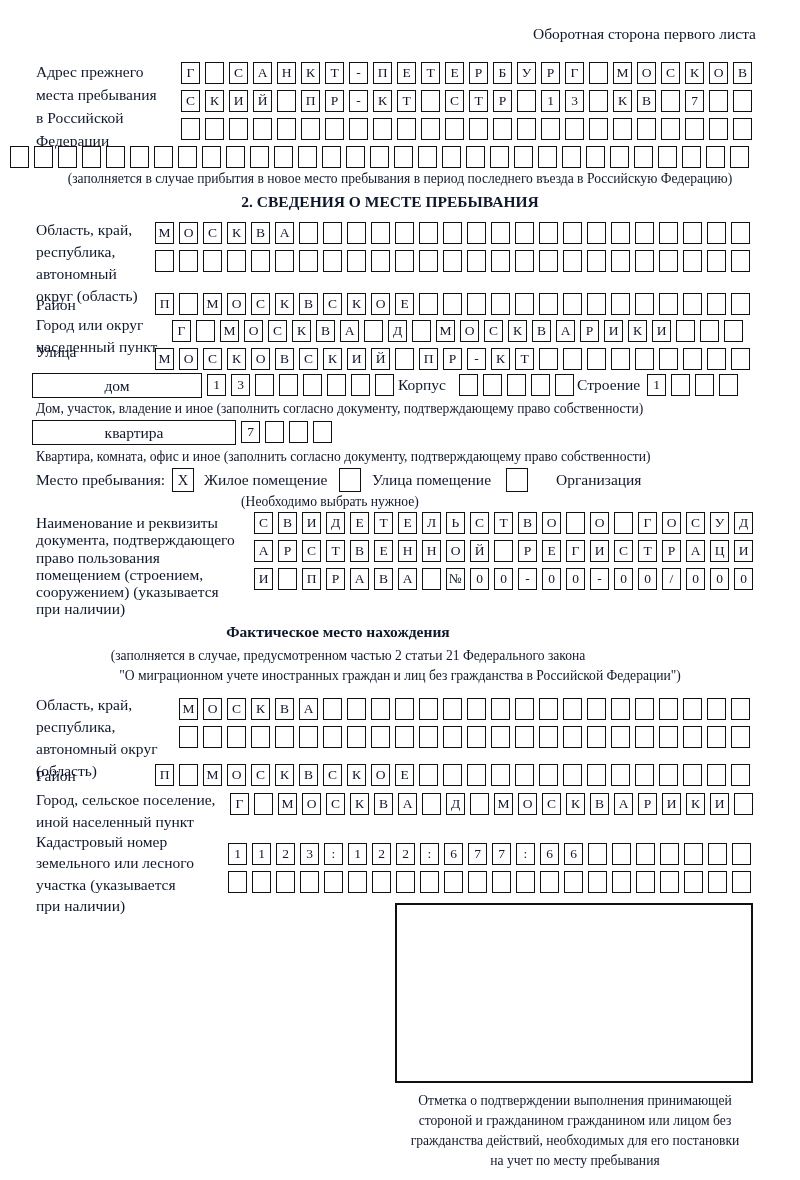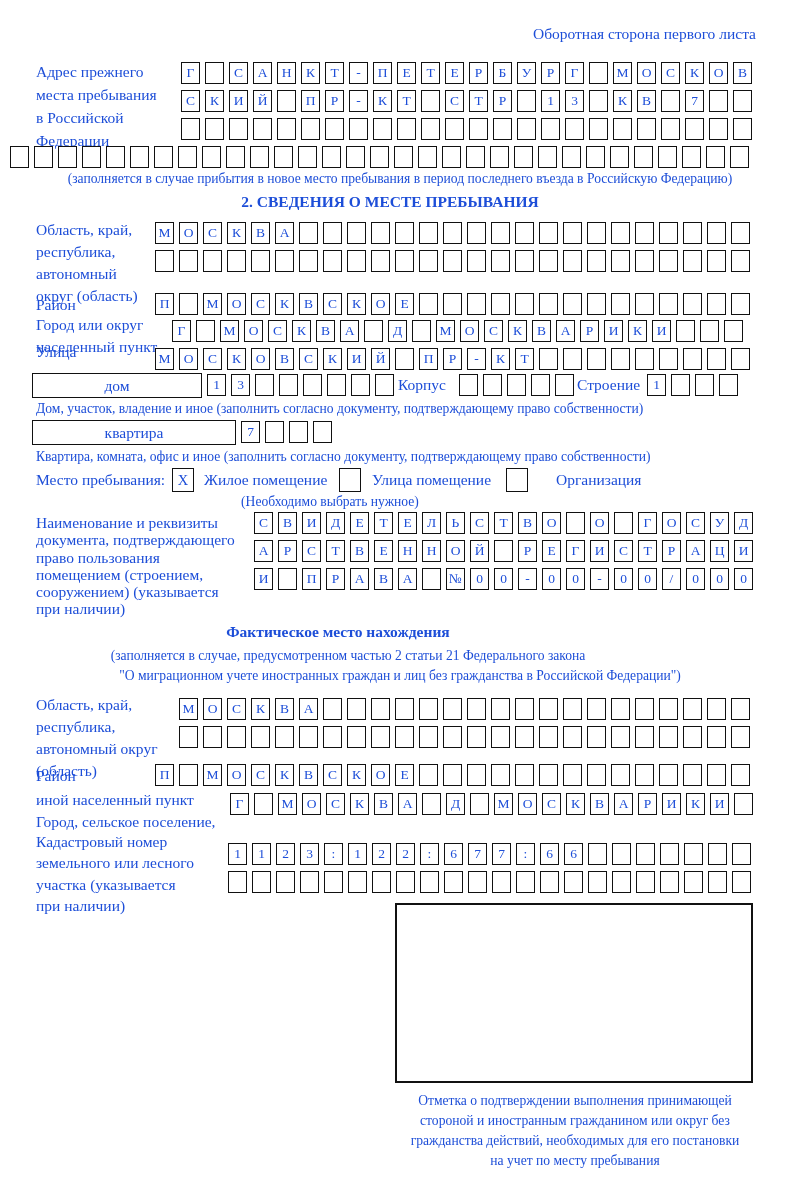--- a/index.html
+++ b/index.html
@@ -1,16 +1,16 @@
 <!DOCTYPE html>
 <html><head>
 <meta charset="utf-8">
 <style>
   html,body{margin:0;padding:0;background:#fff;}
-  .page{position:relative;width:800px;height:1180px;background:#fff;color:#1d4ed8;
+  .page{position:relative;width:800px;height:1180px;background:#fff;color:#0f172a;
         font-family:"Liberation Serif","DejaVu Serif",serif;overflow:hidden;}
   .abs{position:absolute;}
   .t15{font-size:15.5px;}
   .t13{font-size:13.6px;}
   .bold{font-weight:bold;}
   .center{text-align:center;}
   .lh23 div{line-height:23px;}
   .lh22 div{line-height:22px;}
   .lh21 div{line-height:21.3px;}
   .lh17 div{line-height:17.3px;}
@@ -512,22 +512,22 @@
       <span class="cell"></span>
       <span class="cell"></span>
       <span class="cell"></span>
       <span class="cell"></span>
       <span class="cell"></span>
       <span class="cell"></span>
       <span class="cell"></span>
     </div>
 
   <div class="abs t15 lh22" style="left:36px;top:789px">
+      <div>Город, сельское поселение,</div>
       <div>иной населенный пункт</div>
-      <div>Город, сельское поселение,</div>
     </div>
   <div class="cellrow" style="left:230px;top:793px">
       <span class="cell">Г</span>
       <span class="cell"></span>
       <span class="cell">М</span>
       <span class="cell">О</span>
       <span class="cell">С</span>
       <span class="cell">К</span>
       <span class="cell">В</span>
       <span class="cell">А</span>
@@ -598,18 +598,18 @@
       <span class="cell"></span>
       <span class="cell"></span>
       <span class="cell"></span>
       <span class="cell"></span>
       <span class="cell"></span>
     </div>
 
   <div class="stampbox" style="left:395px;top:903px;width:358px;height:180px"></div>
   <div class="abs t13 center" style="left:375px;top:1091px;width:400px;line-height:20px">
       <div>Отметка о подтверждении выполнения принимающей</div>
-      <div>стороной и иностранным гражданином или округ без</div>
+      <div>стороной и гражданином гражданином или лицом без</div>
       <div>гражданства действий, необходимых для его постановки</div>
       <div>на учет по месту пребывания</div>
     </div>
 
 </div>
 
 </body></html>

